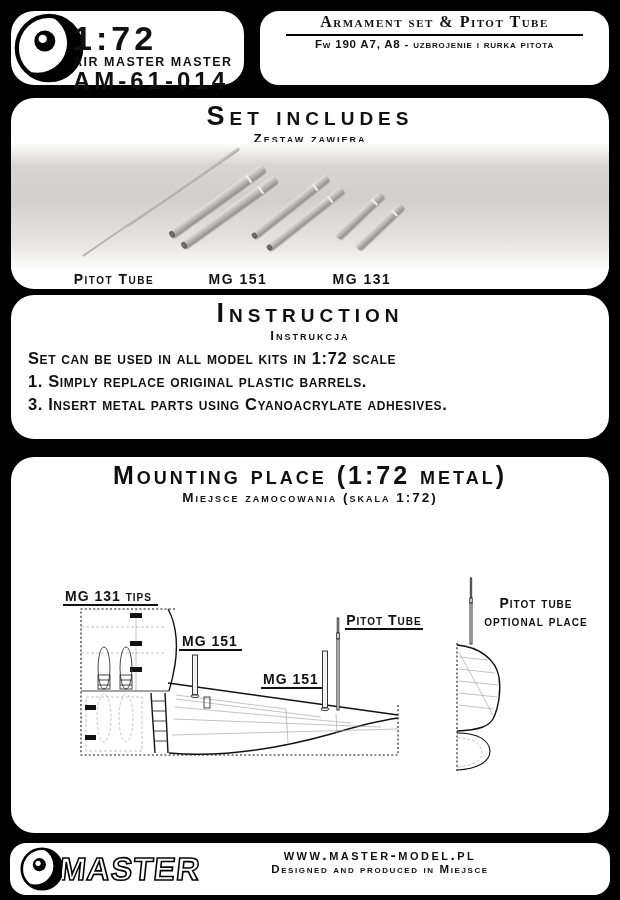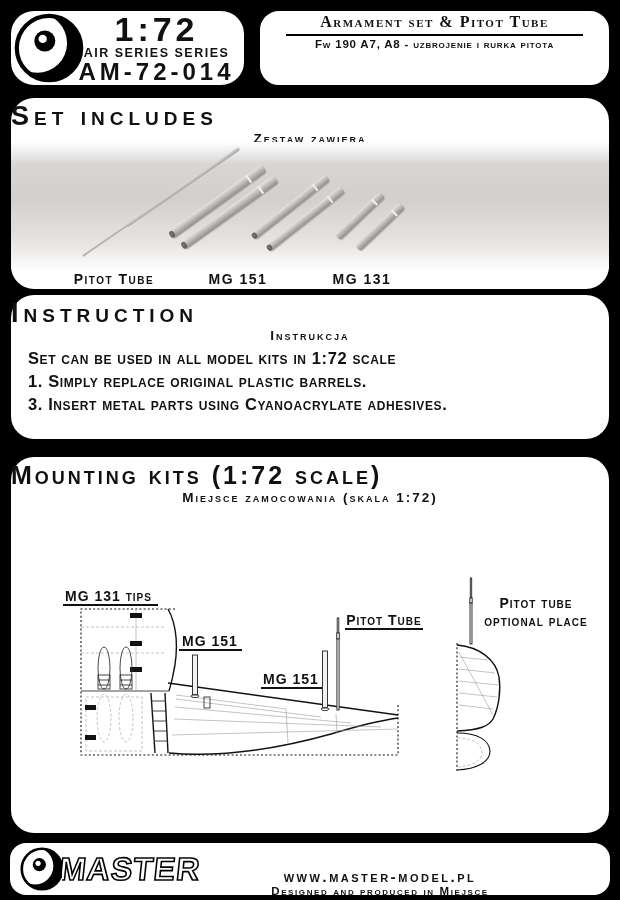--- a/index.html
+++ b/index.html
@@ -4,35 +4,35 @@
 <style>
   html,body{margin:0;padding:0;background:#000;}
   #page{position:relative;width:620px;height:900px;background:#000;overflow:hidden;
         font-family:"Liberation Sans",sans-serif;color:#111;}
   .panel{position:absolute;background:#fff;border:3px solid #000;border-radius:24px;box-sizing:border-box;}
   .sc{font-variant:small-caps;}
 
   
   #p-brand{left:8px;top:8px;width:239px;height:80px;border-radius:26px;}
   #brand-logo{position:absolute;left:3px;top:2px;width:70px;height:70px;}
-  #brand-text{position:absolute;left:62px;right:4px;top:1px;text-align:center;}
+  #brand-text{position:absolute;left:62px;right:4px;top:10px;text-align:left;}
   #brand-scale{font-size:34px;font-weight:700;letter-spacing:4px;line-height:34px;}
   #brand-series{font-size:12.5px;font-weight:700;letter-spacing:1.5px;line-height:14px;white-space:nowrap;}
   #brand-code{font-size:24px;font-weight:700;letter-spacing:4px;line-height:24px;white-space:nowrap;}
 
   
   #p-title{left:257px;top:8px;width:355px;height:80px;border-radius:22px;padding-top:2px;text-align:center;}
   #title-main{font-size:29px;font-weight:700;letter-spacing:3px;line-height:30px;white-space:nowrap;}
   #title-sub{font-size:16px;font-weight:700;letter-spacing:1.5px;line-height:18px;white-space:nowrap;font-family:Liberation Serif, serif;}
   #title-divider{border:0;border-top:2px solid #000;margin:3px 26px 2px 26px;}
   #title-pl{font-size:11.5px;font-weight:700;letter-spacing:0.8px;line-height:13px;white-space:nowrap;}
 
   
   #p-set{left:8px;top:95px;width:604px;height:197px;border-radius:26px;}
-  .sec-h1{font-size:27px;font-weight:700;letter-spacing:5px;line-height:29px;margin:4px 0 0 0;text-align:left;}
+  .sec-h1{font-size:27px;font-weight:700;letter-spacing:5px;line-height:29px;margin:4px 0 0 0;text-align:center;}
   .sec-h2{font-size:13.5px;font-weight:700;letter-spacing:2px;line-height:15px;margin:0;text-align:center;}
   #photo{position:absolute;left:0px;right:0px;top:44px;height:127px;overflow:hidden;
          background:linear-gradient(180deg,#ffffff 0%,#d8d6d4 18%,#d2d0ce 45%,#e7e5e3 80%,#fdfdfd 100%);}
   .barrel{position:absolute;border-radius:3px;
           background:linear-gradient(180deg,#e6e4e2 0%,#c4c2c0 40%,#8f8d8b 100%);
           box-shadow:0 1px 1px rgba(0,0,0,0.25);}
   .barrel .band{position:absolute;right:16%;top:0;bottom:0;width:2px;background:#f2f0ee;}
   .barrel .bore{position:absolute;left:-1px;top:8%;bottom:8%;width:5px;border-radius:50%;
           background:radial-gradient(circle at 40% 40%, #777573, #55534f);}
   .pitot-shaft{position:absolute;right:0;top:15%;bottom:15%;width:72%;border-radius:2px;
@@ -60,41 +60,41 @@
   .ddot{stroke:#111;stroke-width:1.1;fill:none;stroke-dasharray:2 2.2;}
   .dghost{stroke:#b5b5b5;stroke-width:0.8;fill:none;stroke-dasharray:3 2;}
   .dlight{stroke:#9a9a9a;stroke-width:0.6;fill:none;}
   .dbarrel{fill:#f3f2f1;stroke:#222;stroke-width:0.9;}
   .dtick{fill:#111;}
 
   
   #p-footer{left:10px;top:843px;width:600px;height:52px;border-radius:16px;background:#fff;position:absolute;}
   #footer-logo{position:absolute;left:10px;top:4px;width:44px;height:44px;}
   #footer-wordmark{position:absolute;left:52px;top:6px;}
-  #footer-text{position:absolute;left:190px;width:360px;top:3px;text-align:center;margin-top:22px;}
+  #footer-text{position:absolute;left:190px;width:360px;top:3px;text-align:center;}
   #footer-url{font-size:15.5px;font-weight:700;letter-spacing:2.5px;line-height:17px;font-variant:small-caps;}
   #footer-copy{font-size:11.5px;font-weight:700;letter-spacing:0.6px;line-height:13px;font-variant:small-caps;}
   #footer-origin{font-size:11.5px;font-weight:700;letter-spacing:1.6px;line-height:13px;font-variant:small-caps;}
 </style>
 </head>
 <body>
 
 <div id="page">
 
   <div class="panel" id="p-brand">
     <svg id="brand-logo" viewBox="0 0 100 100">
       <circle cx="50" cy="50" r="46" fill="#fff" stroke="#000" stroke-width="6"></circle>
       <path d="M50 4 A46 46 0 1 1 17 82 A30 30 0 0 0 50 4 Z" fill="#000"></path>
       <circle cx="44" cy="40" r="15" fill="#000"></circle>
       <circle cx="41" cy="37" r="6" fill="#fff"></circle>
     </svg>
     <div id="brand-text">
       <div id="brand-scale">1:72</div>
-      <div id="brand-series">AIR SERIES SERIES</div>
-      <div id="brand-code">AM-72-014</div>
+      <div id="brand-series">AIR MASTER MASTER</div>
+      <div id="brand-code">AM-61-014</div>
     </div>
   </div>
 
   <div class="panel" id="p-title">
     <div id="title-sub" class="sc">Armament set &amp; Pitot Tube</div>
     <hr id="title-divider">
     <div id="title-pl" class="sc">Fw 190 A7, A8 - uzbrojenie i rurka pitota</div>
   </div>
 
   <div class="panel" id="p-set">
@@ -145,21 +145,21 @@
     <h1 class="sec-h1 sc">Instruction</h1>
     <h2 class="sec-h2 sc">Instrukcja</h2>
     <div class="instr-en">
       <div>Set can be used in all model kits in 1:72 scale</div>
       <div>1. Simply replace original plastic barrels.</div>
       <div>3. Insert metal parts using Cyanoacrylate adhesives.</div>
     </div>
   </div>
 
   <div class="panel" id="p-mount">
-    <h1 class="sec-h1 sc" style="letter-spacing:3px;font-size:25px;">Mounting kits (1:72 scale)</h1>
+    <h1 class="sec-h1 sc" style="letter-spacing:3px;font-size:25px;">Mounting place (1:72 metal)</h1>
     <h2 class="sec-h2 sc">Miejsce zamocowania (skala 1:72)</h2>
 
     <svg id="diagram" width="560" height="260" viewBox="0 0 560 260">
 
       <g>
         <polyline class="ddot" points="139,52 45,52 45,198 362,198"></polyline>
         <line class="ddot" x1="362" y1="148" x2="362" y2="198"></line>
         <path class="dline" d="M132,52 C141,68 143,92 137,118 C136,124 134,130 133,134"></path>
         <line class="dthin" x1="45" y1="134" x2="133" y2="134"></line>
         <line class="dlight" x1="100" y1="52" x2="100" y2="134"></line>

